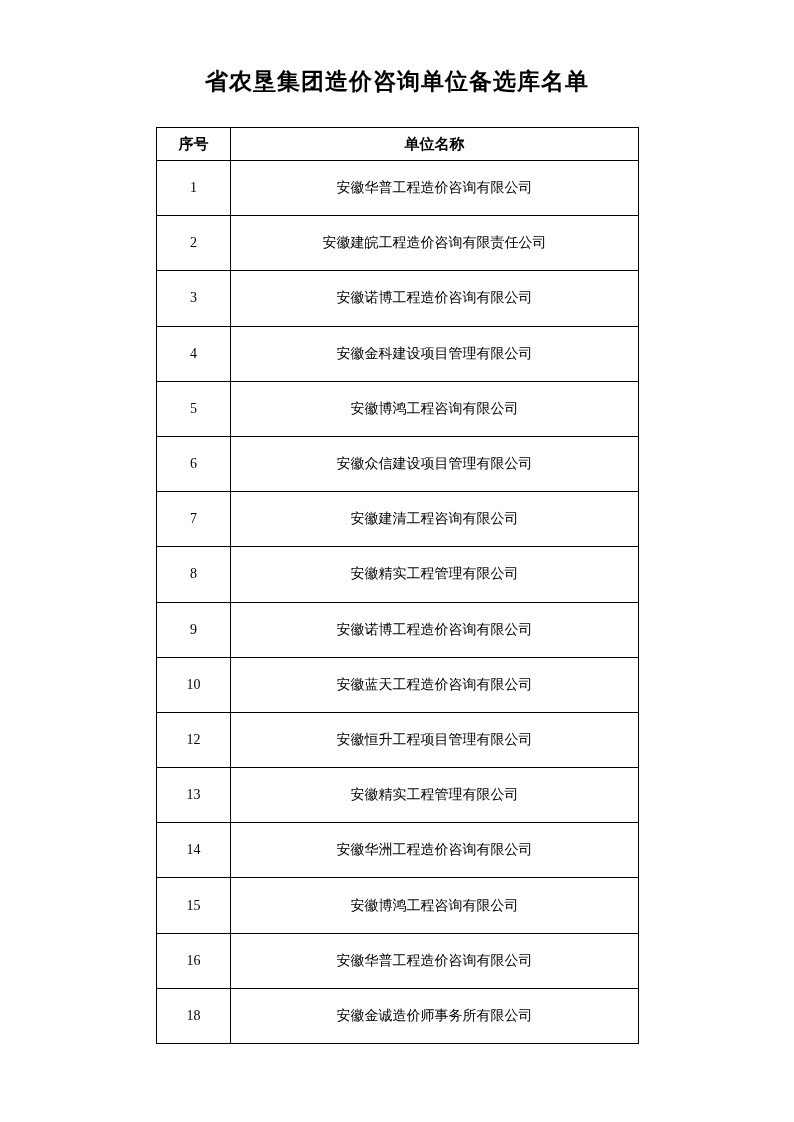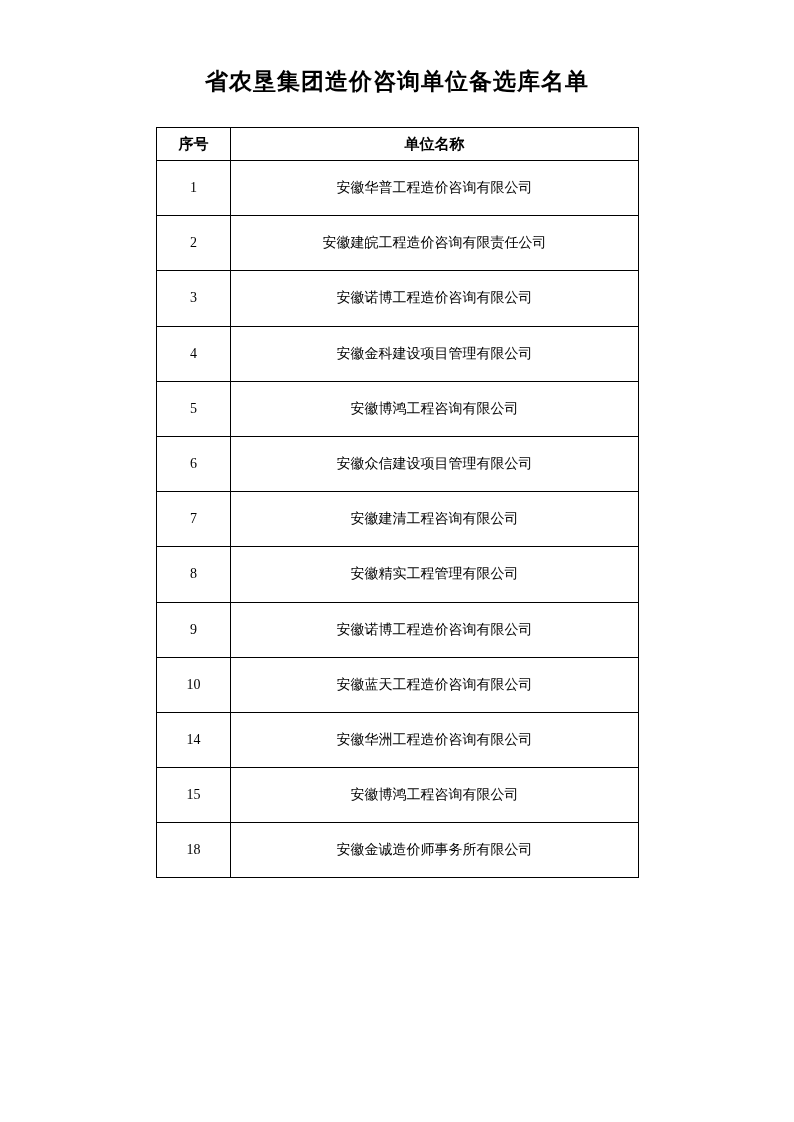--- a/index.html
+++ b/index.html
@@ -120,26 +120,38 @@
         </tr>
         <tr>
           <td class="idx">9</td>
           <td class="name">安徽诺博工程造价咨询有限公司</td>
         </tr>
         <tr>
           <td class="idx">10</td>
           <td class="name">安徽蓝天工程造价咨询有限公司</td>
         </tr>
         <tr>
+          <td class="idx">12</td>
+          <td class="name">安徽恒升工程项目管理有限公司</td>
+        </tr>
+        <tr>
+          <td class="idx">13</td>
+          <td class="name">安徽精实工程管理有限公司</td>
+        </tr>
+        <tr>
           <td class="idx">14</td>
           <td class="name">安徽华洲工程造价咨询有限公司</td>
         </tr>
         <tr>
           <td class="idx">15</td>
           <td class="name">安徽博鸿工程咨询有限公司</td>
+        </tr>
+        <tr>
+          <td class="idx">16</td>
+          <td class="name">安徽华普工程造价咨询有限公司</td>
         </tr>
         <tr>
           <td class="idx">18</td>
           <td class="name">安徽金诚造价师事务所有限公司</td>
         </tr>
       </tbody>
     </table>
   </div>
 
 </div>

